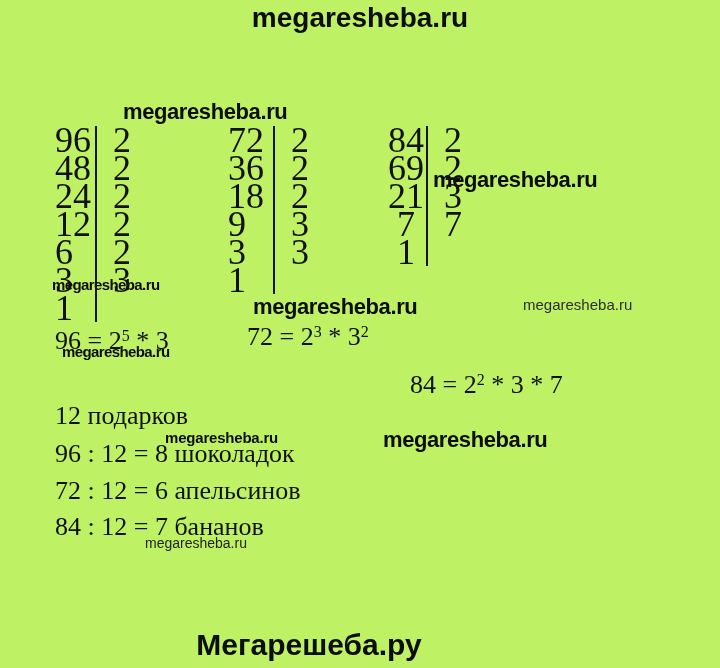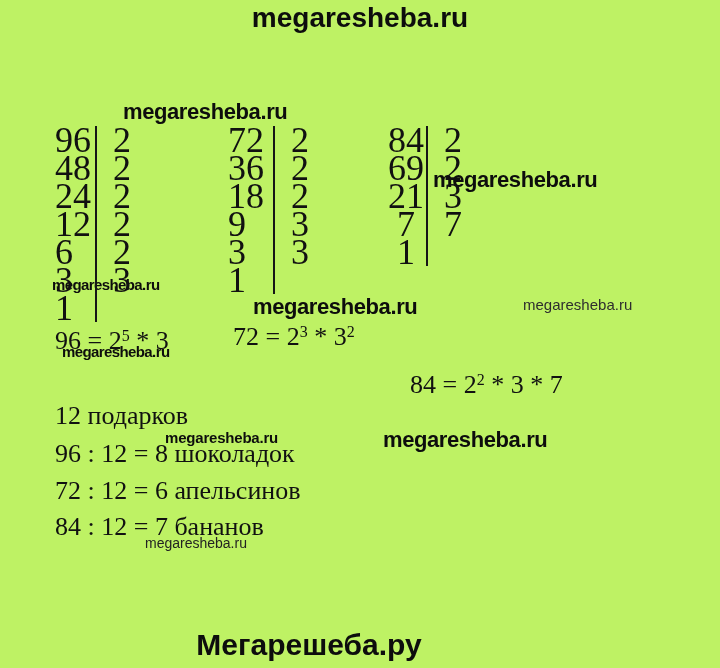--- a/index.html
+++ b/index.html
@@ -58,21 +58,21 @@
   .t2 .fnum{width:45px;}
   .t3 .fnum{width:40px;}
   .ffac{padding-left:16px;}
   
   .line{
     position:absolute;left:55px;
     font-size:26px;line-height:30px;
     white-space:nowrap;color:#111;
   }
   .eq96{top:326px;}
-  .eq72{left:233px;top:322px;}
+  .eq72{left:247px;top:322px;}
   .eq84{left:410px;top:322px;margin-top:48px;}
   .gcd-line{top:362px;}
   .gifts-line{top:401px;}
   .choc-line{top:439px;}
   .oran-line{top:476px;}
   .ban-line{top:512px;}
   .answer-line{top:549px;}
   .answer-label{font-weight:bold;}
   sup{font-size:16px;line-height:0;vertical-align:8px;}
 </style>

